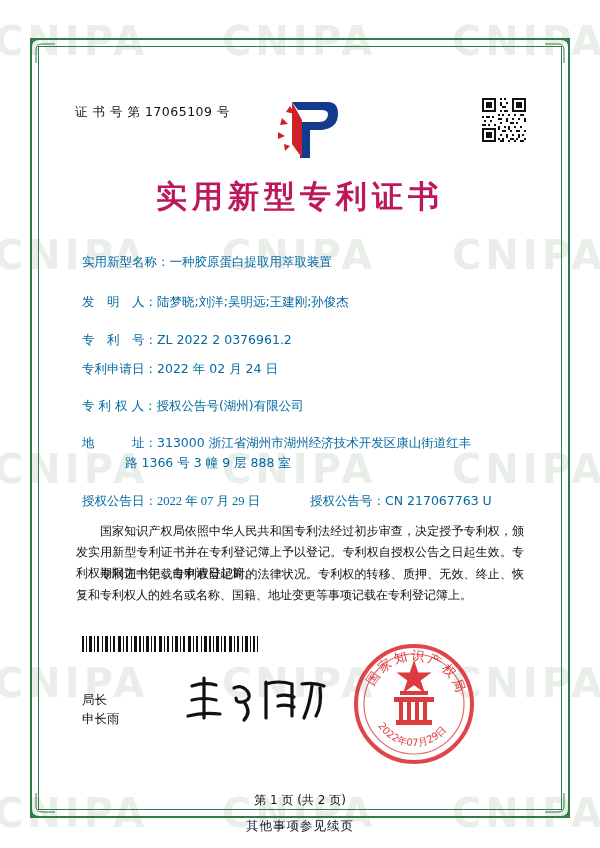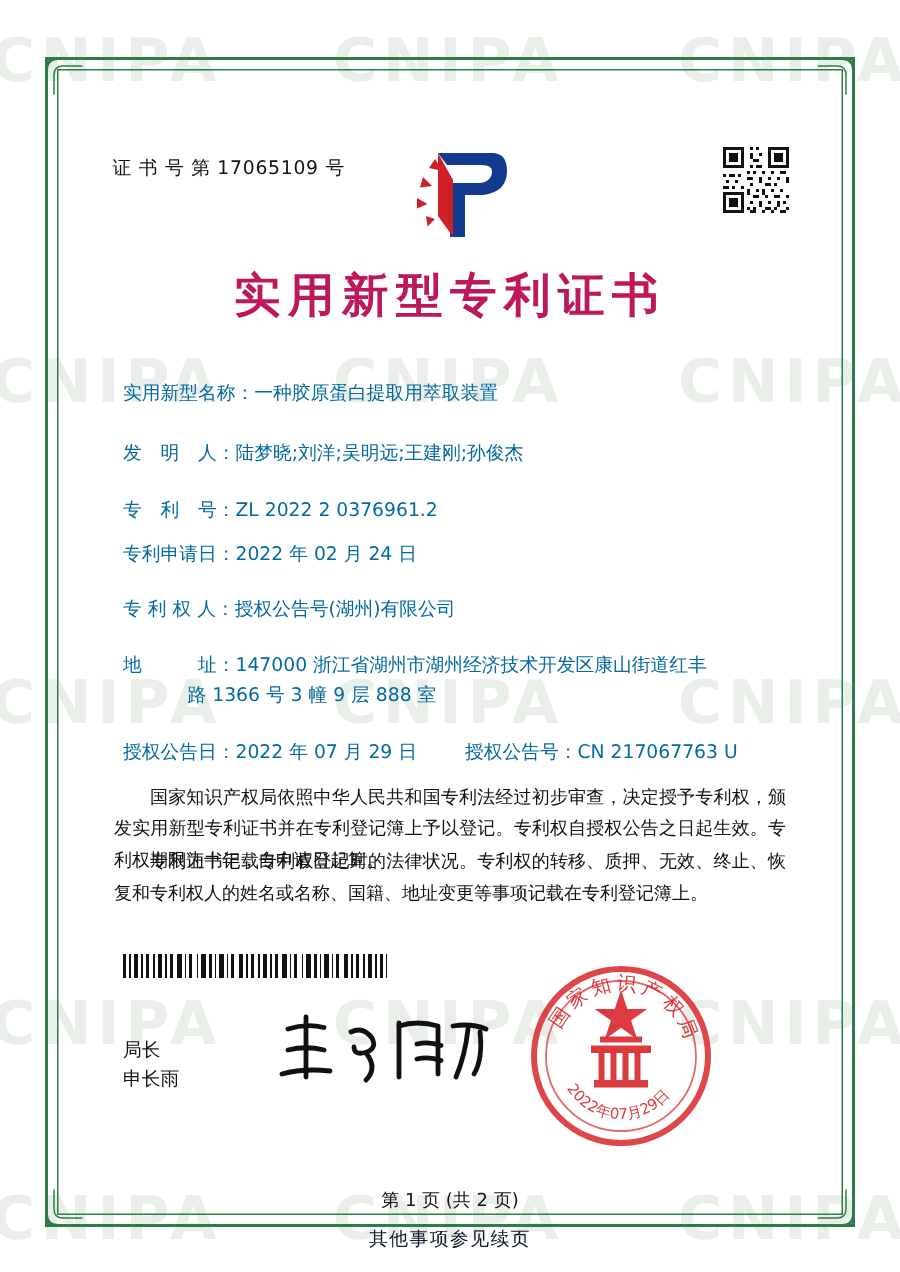--- a/index.html
+++ b/index.html
@@ -78,21 +78,21 @@
   .lbl{display:inline-block;}
   .val{display:inline-block;}
 
   .f-name{left:82px;top:252px;}
   .f-inv {left:82px;top:292px;}
   .f-pat {left:82px;top:330px;}
   .f-appdate{left:82px;top:359px;}
   .f-owner{left:82px;top:396px;}
   .f-addr{left:82px;top:433px;width:420px;}
   .f-addr2{left:125px;top:453px;}
-  .f-grant{left:82px;top:491px;}
+  .f-grant{left:82px;top:491px;font-family:Liberation Serif, serif;}
   .f-pub{left:310px;top:491px;}
 
   .para{
     position:absolute;left:76px;width:448px;
     font-size:12px;line-height:21px;color:#111;text-align:justify;
   }
   .p1{top:521px;}
   .p2{top:564px;}
 
   
@@ -268,21 +268,21 @@
 
   <div class="field f-appdate">
     <span class="lbl">专利申请日：</span><span class="val">2022 年 02 月 24 日</span>
   </div>
 
   <div class="field f-owner">
     <span class="lbl">专 利 权 人：</span><span class="val">授权公告号(湖州)有限公司</span>
   </div>
 
   <div class="field f-addr">
-    <span class="lbl">地　　　址：</span><span class="val">147000 浙江省湖州市湖州经济技术开发区康山街道红丰</span>
+    <span class="lbl">地　　　址：</span><span class="val">313000 浙江省湖州市湖州经济技术开发区康山街道红丰</span>
   </div>
   <div class="field f-addr2">路 1366 号 3 幢 9 层 888 室</div>
 
   <div class="field f-grant">
     <span class="lbl">授权公告日：</span><span class="val">2022 年 07 月 29 日</span>
   </div>
 
   <div class="field f-pub">
     <span class="lbl">授权公告号：</span><span class="val">CN 217067763 U</span>
   </div>

